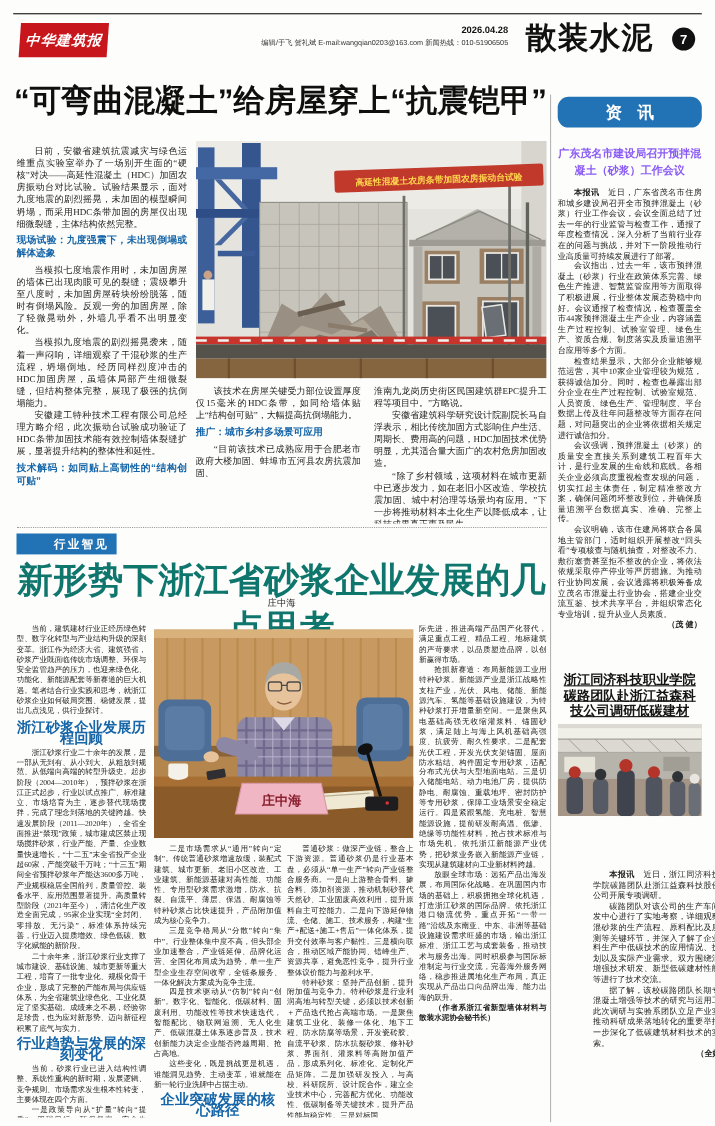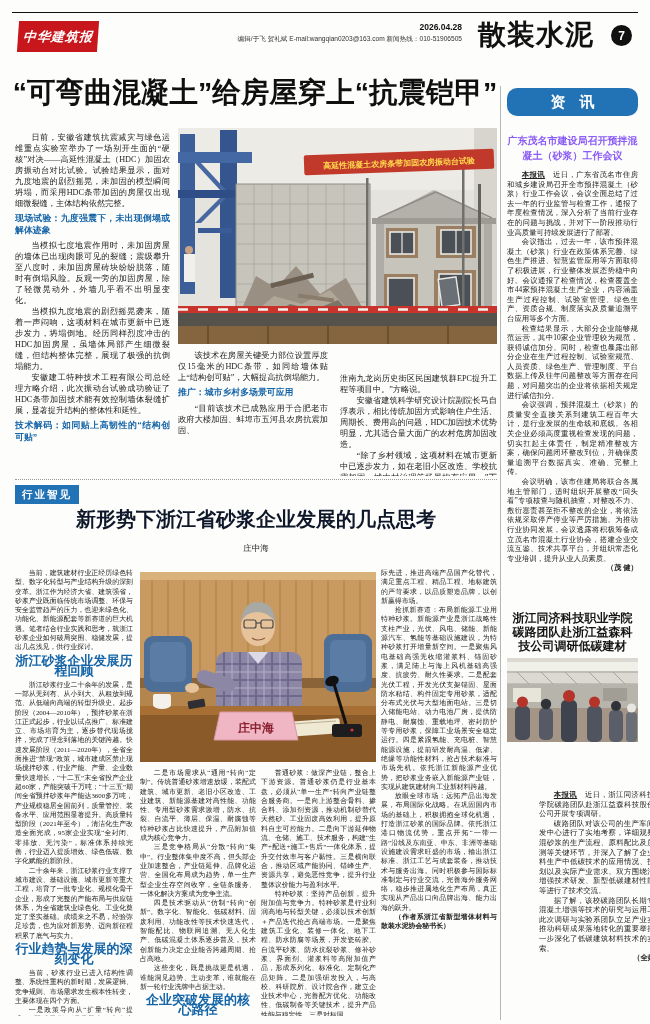--- a/index.html
+++ b/index.html
@@ -13,43 +13,43 @@
             display:flex;align-items:center;justify-content:center;font-weight:bold;
             font-size:13px;font-style:italic;letter-spacing:1px;transform:skewX(-4deg);}
   .hdr-date{left:240px;top:22px;width:222px;text-align:right;font-size:8.5px;font-weight:bold;color:#111;}
   .hdr-editors{left:120px;top:35px;width:342px;text-align:right;font-size:6.6px;color:#333;}
   .section-title{left:478px;top:16px;width:128px;font-size:28px;font-weight:bold;color:#111;letter-spacing:1px;}
   .page-circle{left:611px;top:25px;width:21px;height:21px;border-radius:50%;background:#111;color:#fff;
                display:flex;align-items:center;justify-content:center;font-size:12px;font-weight:bold;}
   
   .headline1{left:10px;top:72px;width:490px;text-align:center;font-size:28.5px;font-weight:bold;
              color:#0f0f0f;letter-spacing:0px;line-height:40px;}
-  .headline2{left:15px;top:506px;width:482px;text-align:center;font-size:20px;font-weight:bold;color:#0f172a;}
+  .headline2{left:15px;top:506px;width:482px;text-align:center;font-size:32px;font-weight:bold;color:#0f766e;}
   .author{left:15px;top:543px;width:482px;text-align:center;font-size:8.5px;color:#222;}
   
   .body-col{position:absolute;overflow:hidden;text-align:justify;color:#222;}
   .body-col p{margin:0;text-indent:2em;}
   .top-col{font-size:8.2px;line-height:11px;}
   .bot-col{font-size:6.9px;line-height:9.3px;}
   .side-col{font-size:7.4px;line-height:9.6px;}
   .subhead{color:#1565a8;font-weight:bold;font-family:"Liberation Sans",sans-serif;text-indent:0 !important;}
   .top-col .subhead{font-size:8.9px;line-height:11.5px;margin:4px 0 !important;}
   .bot-col .subhead{font-size:13px;line-height:10px;margin:4px 0 !important;text-align:center;}
   .credit{text-align:right;font-weight:bold;}
   .byline{font-weight:bold;}
-  .lead{font-weight:bold;text-decoration:underline;}
+  .lead{font-weight:bold;}
   .dotted-rule{left:15px;top:479px;width:482px;height:0;border-top:1.5px dotted #9a9a9a;}
   .label-box{left:15px;top:485px;width:64px;height:19px;background:#2273b5;color:#fff;
-             display:flex;align-items:center;justify-content:center;font-size:10.5px;font-weight:bold;letter-spacing:2px;}
+             display:flex;align-items:center;justify-content:center;font-size:10.5px;font-weight:bold;letter-spacing:2px;padding-left:27px;}
   
   .side-rule{left:500px;top:86px;width:0;height:934px;border-left:1px solid #b5b5b5;}
   .zixun-box{left:507px;top:88px;width:131px;height:28px;background:#2273b5;color:#fff;
              display:flex;align-items:center;justify-content:center;font-size:15px;font-weight:bold;letter-spacing:14px;text-indent:14px;border-radius:10px;}
   .side-head1{left:507px;top:133px;width:131px;text-align:center;font-size:10px;font-weight:bold;line-height:15px;color:#8b5cf6;}
-  .side-head2{left:507px;top:611px;width:131px;text-align:center;font-size:12px;font-weight:bold;line-height:14px;color:#141414;}
+  .side-head2{left:507px;top:611px;width:131px;text-align:center;font-size:12px;font-weight:bold;line-height:14px;color:#141414;text-decoration:underline;}
   .photo{position:absolute;overflow:hidden;}
   .photo svg{display:block;}
 </style>
 </head>
 <body>
 
 <div class="page">
 
   <div class="abs top-rule"></div>
   <div class="abs masthead sans">中华建筑报</div>
@@ -57,21 +57,21 @@
   <div class="abs hdr-editors sans">编辑/于飞 贺礼斌 E-mail:wangqian0203@163.com 新闻热线：010-51906505</div>
   <div class="abs section-title sans">散装水泥</div>
   <div class="abs page-circle sans">7</div>
 
   <div class="abs headline1 sans">“可弯曲混凝土”给房屋穿上“抗震铠甲”</div>
 
   <div class="body-col top-col" style="left:15px;top:132px;width:155px;height:344px;">
     <p>日前，安徽省建筑抗震减灾与绿色运维重点实验室举办了一场别开生面的“硬核”对决——高延性混凝土（HDC）加固农房振动台对比试验。试验结果显示，面对九度地震的剧烈摇晃，未加固的模型瞬间坍塌，而采用HDC条带加固的房屋仅出现细微裂缝，主体结构依然完整。</p>
     <p class="subhead">现场试验：九度强震下，未出现倒塌或解体迹象</p>
     <p>当模拟七度地震作用时，未加固房屋的墙体已出现肉眼可见的裂缝；震级攀升至八度时，未加固房屋砖块纷纷脱落，随时有倒塌风险。反观一旁的加固房屋，除了轻微晃动外，外墙几乎看不出明显变化。</p>
-    <p>当模拟九度地震的剧烈摇晃袭来，随着一声闷响，这项材料在城市更新中已逐步发力，坍塌倒地。经历同样烈度冲击的HDC加固房屋，虽墙体局部产生细微裂缝，但结构整体完整，展现了极强的抗倒塌能力。</p>
+    <p>当模拟九度地震的剧烈摇晃袭来，随着一声闷响，详细观察了干混砂浆的生产流程，坍塌倒地。经历同样烈度冲击的HDC加固房屋，虽墙体局部产生细微裂缝，但结构整体完整，展现了极强的抗倒塌能力。</p>
     <p>安徽建工特种技术工程有限公司总经理方略介绍，此次振动台试验成功验证了HDC条带加固技术能有效控制墙体裂缝扩展，显著提升结构的整体性和延性。</p>
     <p class="subhead">技术解码：如同贴上高韧性的“结构创可贴”</p>
 
   </div>
 
   <div class="photo" style="left:178px;top:128px;width:319px;height:216px;">
     <svg width="319" height="216" viewBox="0 0 319 216">
       <rect x="0" y="0" width="319" height="216" fill="#e4e3dd"></rect>
       <rect x="0" y="0" width="319" height="62" fill="#edebe6"></rect>
       <rect x="296" y="0" width="23" height="176" fill="#d7d5cd"></rect>
@@ -152,21 +152,21 @@
     </svg>
   </div>
 
   <div class="body-col top-col" style="left:178px;top:350px;width:150px;height:126px;">
     <p>该技术在房屋关键受力部位设置厚度仅15毫米的HDC条带，如同给墙体贴上“结构创可贴”，大幅提高抗倒塌能力。</p>
     <p class="subhead">推广：城市乡村多场景可应用</p>
     <p>“目前该技术已成熟应用于合肥老市政府大楼加固、蚌埠市五河县农房抗震加固、</p>
   </div>
 
   <div class="body-col top-col" style="left:340px;top:350px;width:157px;height:126px;">
-    <p style="text-indent:0;margin-top:23px;">淮南九龙岗历史街区民国建筑群EPC提升工程等项目中。”方略说。</p>
+    <p style="text-indent:0;">淮南九龙岗历史街区民国建筑群EPC提升工程等项目中。”方略说。</p>
     <p>安徽省建筑科学研究设计院副院长马自浮表示，相比传统加固方式影响住户生活、周期长、费用高的问题，HDC加固技术优势明显，尤其适合量大面广的农村危房加固改造。</p>
     <p>“除了乡村领域，这项材料在城市更新中已逐步发力，如在老旧小区改造、学校抗震加固、城中村治理等场景均有应用。”下一步将推动材料本土化生产以降低成本，让科技成果真正惠及民生。</p>
 
   </div>
 
   <div class="abs dotted-rule"></div>
   <div class="abs label-box sans">行业智见</div>
   <div class="abs headline2 sans">新形势下浙江省砂浆企业发展的几点思考</div>
   <div class="abs author sans">庄中海</div>
 

